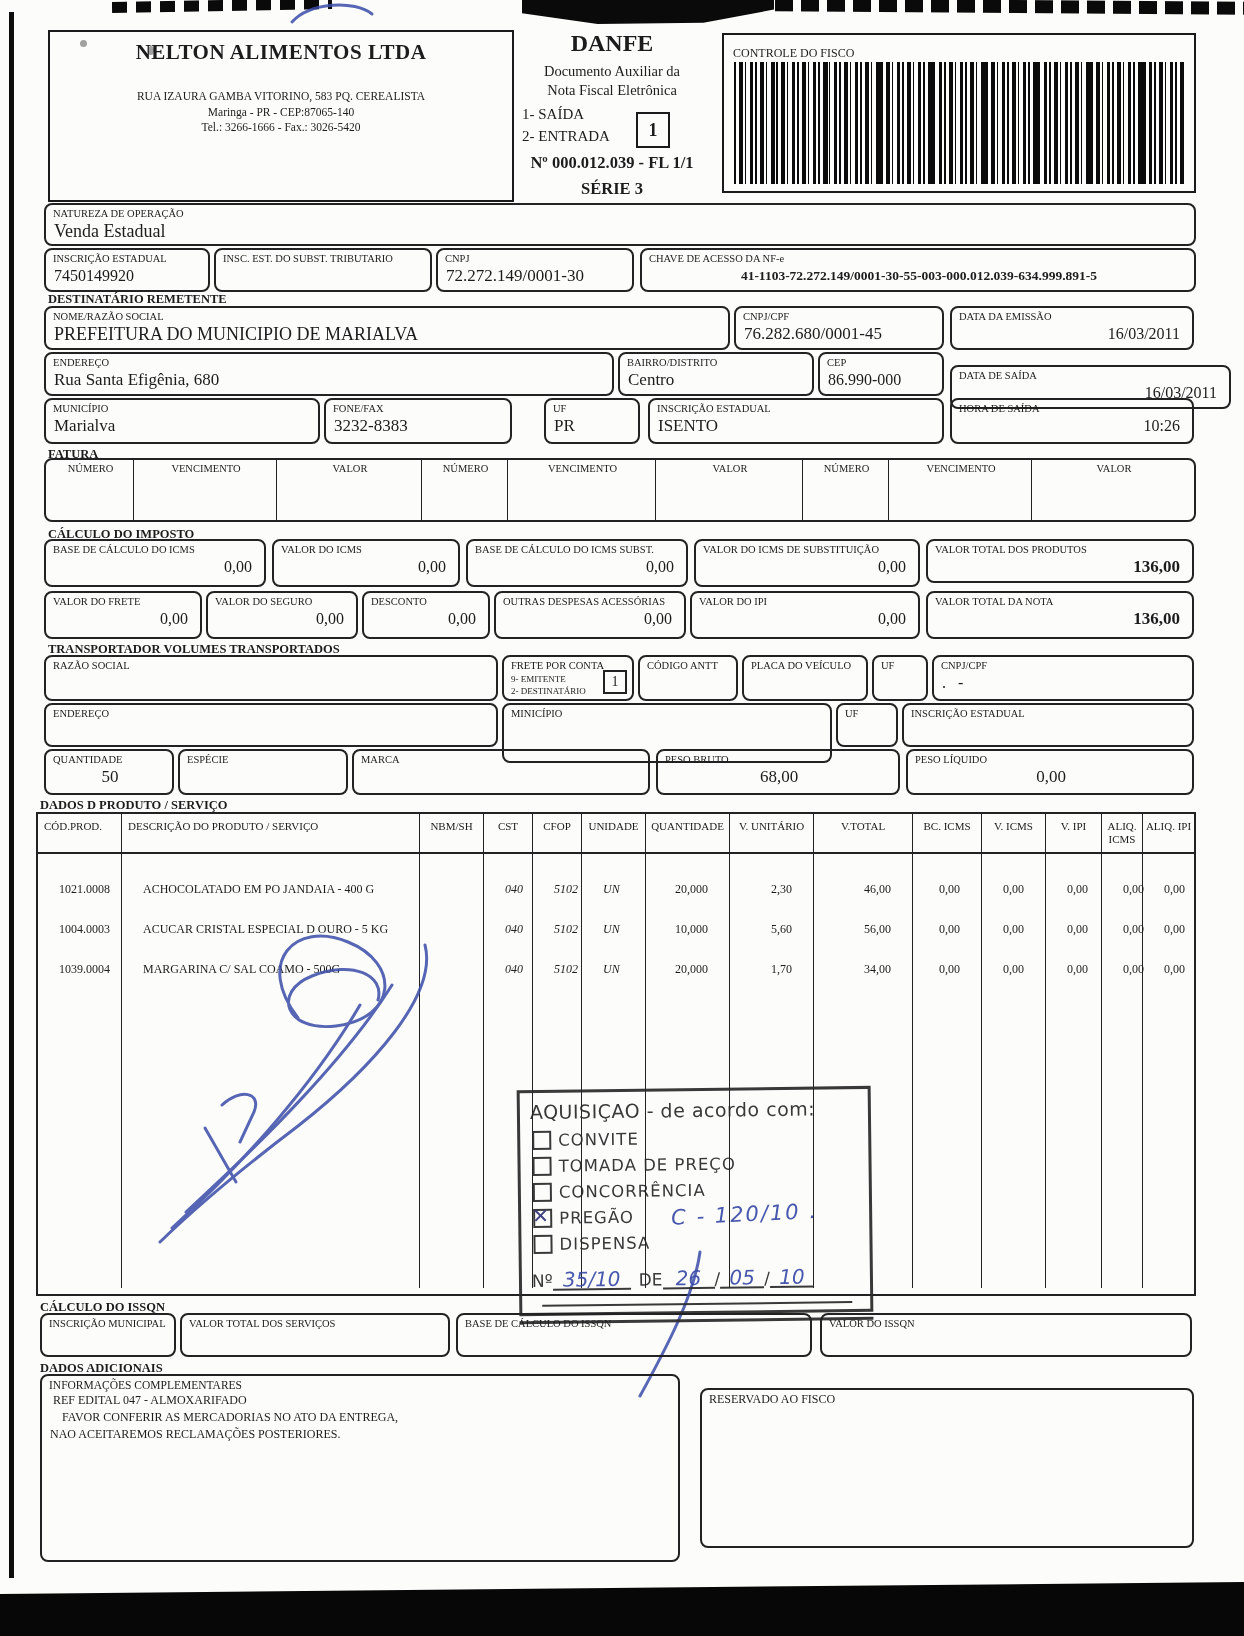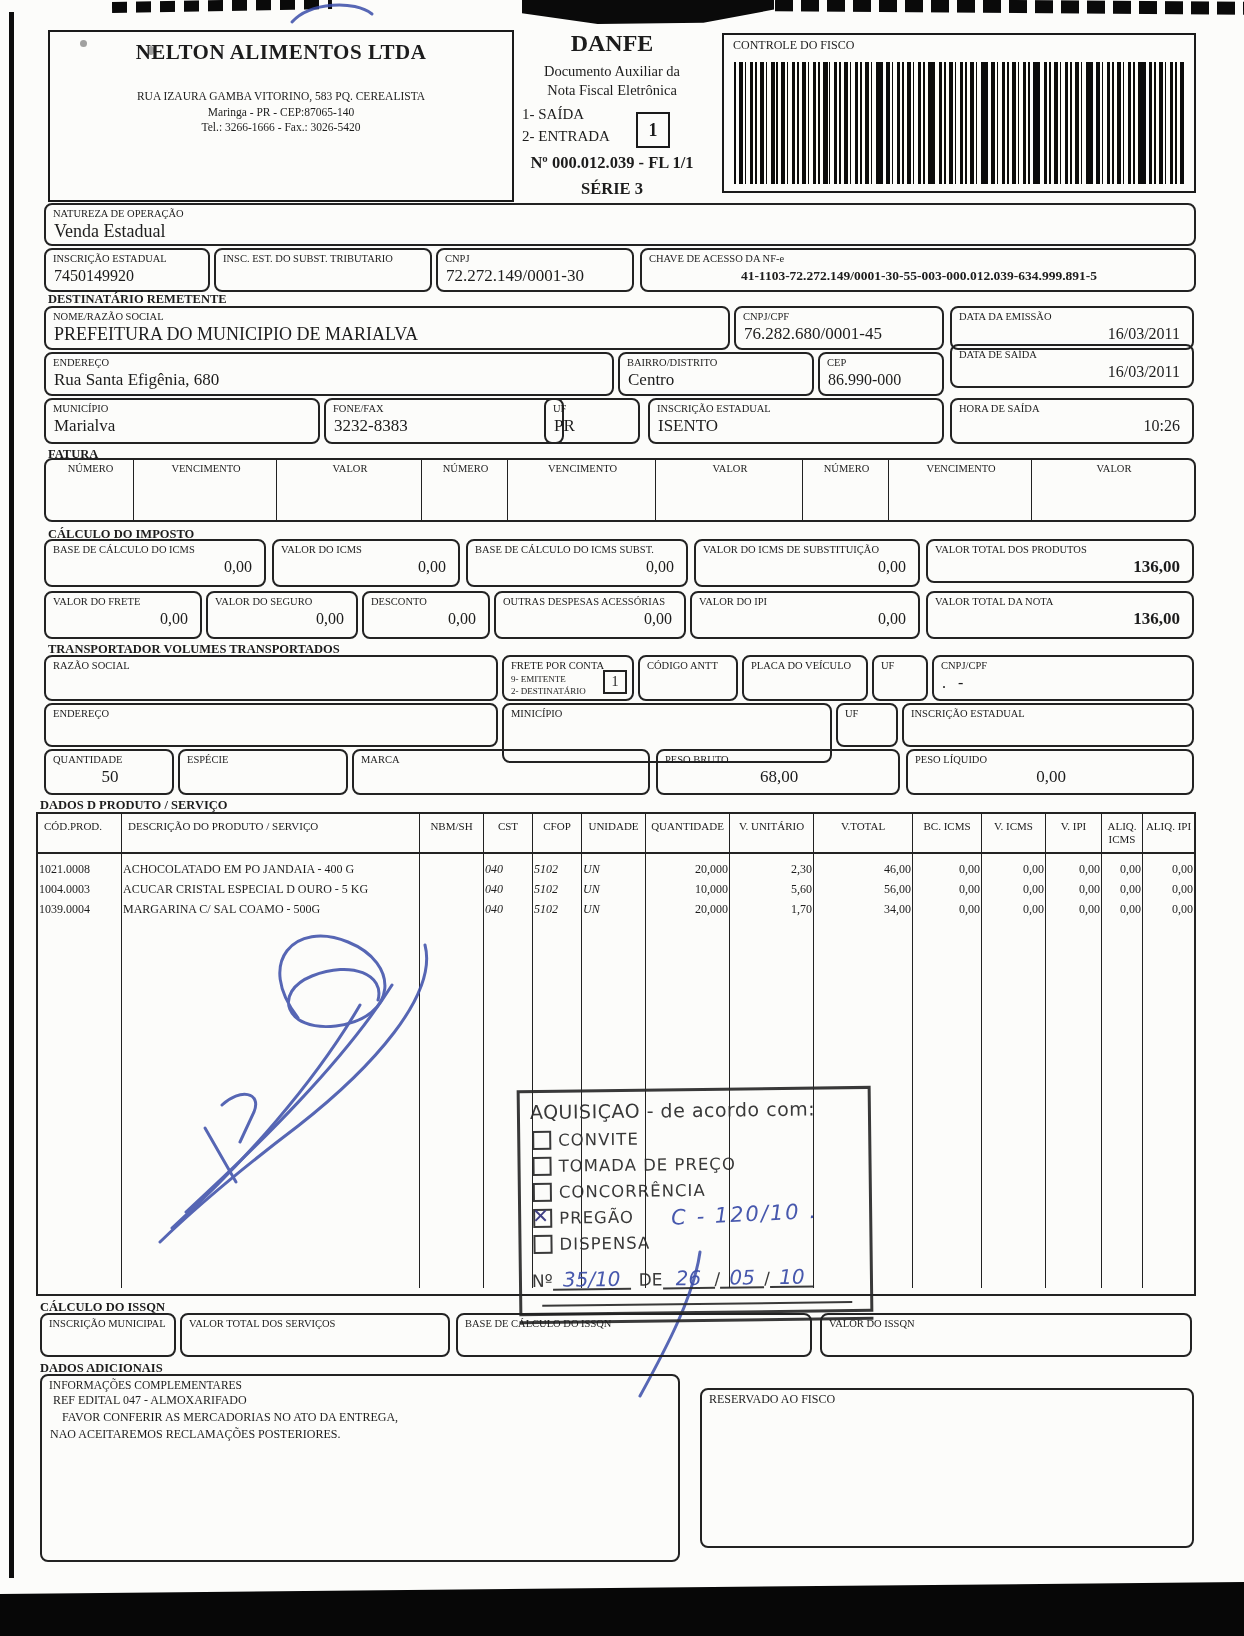--- a/index.html
+++ b/index.html
@@ -29,41 +29,41 @@
   .emit .nm{font-weight:bold;font-size:21px;margin-top:8px;letter-spacing:.5px;}
   .emit .ad{font-size:11.5px;line-height:15.5px;}
   .emit .ad1{margin-top:24px;}
   .danfe-t{position:absolute;left:512px;top:30px;width:200px;text-align:center;font-weight:bold;font-size:24px;}
   .danfe-s{position:absolute;left:512px;width:200px;text-align:center;font-size:14.5px;line-height:18px;}
   .danfe-o{position:absolute;left:522px;font-size:15px;}
   .tbox{position:absolute;left:636px;top:112px;width:30px;height:32px;border:2px solid #1a1a1a;
         font-weight:bold;font-size:18px;text-align:center;line-height:32px;}
   .danfe-n{position:absolute;left:503px;width:218px;text-align:center;font-weight:bold;font-size:16.5px;white-space:nowrap;}
   .fisco{position:absolute;left:722px;top:33px;width:474px;height:160px;border:2px solid #1a1a1a;box-sizing:border-box;}
-  .fisco .lbl{font-size:12px;padding:4px 0 0 9px;}
+  .fisco .lbl{font-size:12px;padding:12px 0 0 9px;}
   .barcode{position:absolute;left:10px;top:27px;width:450px;height:122px;background:
     repeating-linear-gradient(90deg,#0b0b0b 0 2px,transparent 2px 5px,#0b0b0b 5px 9px,transparent 9px 11px,#0b0b0b 11px 12px,transparent 12px 16px,#0b0b0b 16px 19px,transparent 19px 21px),
     repeating-linear-gradient(90deg,transparent 0 37px,#0b0b0b 37px 41px,transparent 41px 53px);}
   
   .fat{position:absolute;left:44px;top:458px;width:1152px;height:64px;border:2px solid #222;border-radius:8px;
        box-sizing:border-box;display:grid;grid-template-columns:88px 143px 145px 86px 148px 147px 86px 143px auto;}
   .fat>div{border-right:1.5px solid #222;text-align:center;}
   .fat>div:last-child{border-right:none;}
   
   .ptab{position:absolute;left:36px;top:812px;width:1160px;height:484px;border:2px solid #222;box-sizing:border-box;}
   .pgrid{display:grid;grid-template-columns:84px 298px 64px 49px 49px 64px 84px 84px 99px 69px 64px 56px 41px auto;}
   #prod-header{border-bottom:2px solid #222;}
   #prod-header .pcell{border-right:1.5px solid #222;font-size:11px;line-height:13px;text-align:center;
        padding:6px 2px;min-height:32px;box-sizing:border-box;}
   #prod-header .pcell:nth-child(1),#prod-header .pcell:nth-child(2){text-align:left;padding-left:6px;}
   #prod-header .pcell:last-child{border-right:none;text-align:center;}
   #prod-body{height:434px;}
   #prod-body .pcol{border-right:1.5px solid #222;padding-top:5px;box-sizing:border-box;}
   #prod-body .pcol:last-child{border-right:none;}
-  .pval{font-size:12px;line-height:20px;padding:0 1px;white-space:nowrap;}
+  .pval{font-size:12px;line-height:20px;padding:0 21px;white-space:nowrap;margin-top:20px;}
   .a-l .pval{text-align:left;}
   .a-c .pval{font-style:italic;}
   .a-r .pval{text-align:right;}
   
   .stamp{position:absolute;left:518px;top:1088px;width:354px;height:226px;border:3px solid #2b2b2b;
          transform:rotate(-.7deg);font-family:"DejaVu Sans",sans-serif;color:#2b2b2b;opacity:.93;box-sizing:border-box;}
   .stamp:after{content:"";position:absolute;left:-3px;right:-3px;bottom:-11px;height:3px;background:#2b2b2b;}
   .stamp .st{font-size:19px;letter-spacing:.5px;padding:8px 0 4px 10px;white-space:nowrap;}
   .opt{display:flex;align-items:center;gap:7px;padding:2px 0 2px 12px;height:22px;}
   .cb{width:15px;height:15px;border:2.5px solid #2b2b2b;position:relative;flex:0 0 auto;}
@@ -152,29 +152,29 @@
     <span class="val" style="font-size:17px">Rua Santa Efigênia, 680</span>
   </div>
   <div class="fbox" style="left:618px;top:352px;width:196px;height:44px">
     <span class="lbl">BAIRRO/DISTRITO</span>
     <span class="val" style="font-size:17px">Centro</span>
   </div>
   <div class="fbox" style="left:818px;top:352px;width:126px;height:44px">
     <span class="lbl">CEP</span>
     <span class="val">86.990-000</span>
   </div>
-  <div class="fbox" style="left:950px;top:344px;width:244px;height:44px">
+  <div class="fbox" style="left:950px;top:365px;width:281px;height:44px">
     <span class="lbl">DATA DE SAÍDA</span>
     <span class="val vr">16/03/2011</span>
   </div>
   <div class="fbox" style="left:44px;top:398px;width:276px;height:46px">
     <span class="lbl">MUNICÍPIO</span>
     <span class="val" style="font-size:17px">Marialva</span>
   </div>
-  <div class="fbox" style="left:324px;top:398px;width:240px;height:46px">
+  <div class="fbox" style="left:324px;top:398px;width:188px;height:46px">
     <span class="lbl">FONE/FAX</span>
     <span class="val" style="font-size:17px">3232-8383</span>
   </div>
   <div class="fbox" style="left:544px;top:398px;width:96px;height:46px">
     <span class="lbl">UF</span>
     <span class="val" style="font-size:17px">PR</span>
   </div>
   <div class="fbox" style="left:648px;top:398px;width:296px;height:46px">
     <span class="lbl">INSCRIÇÃO ESTADUAL</span>
     <span class="val" style="font-size:17px">ISENTO</span>

